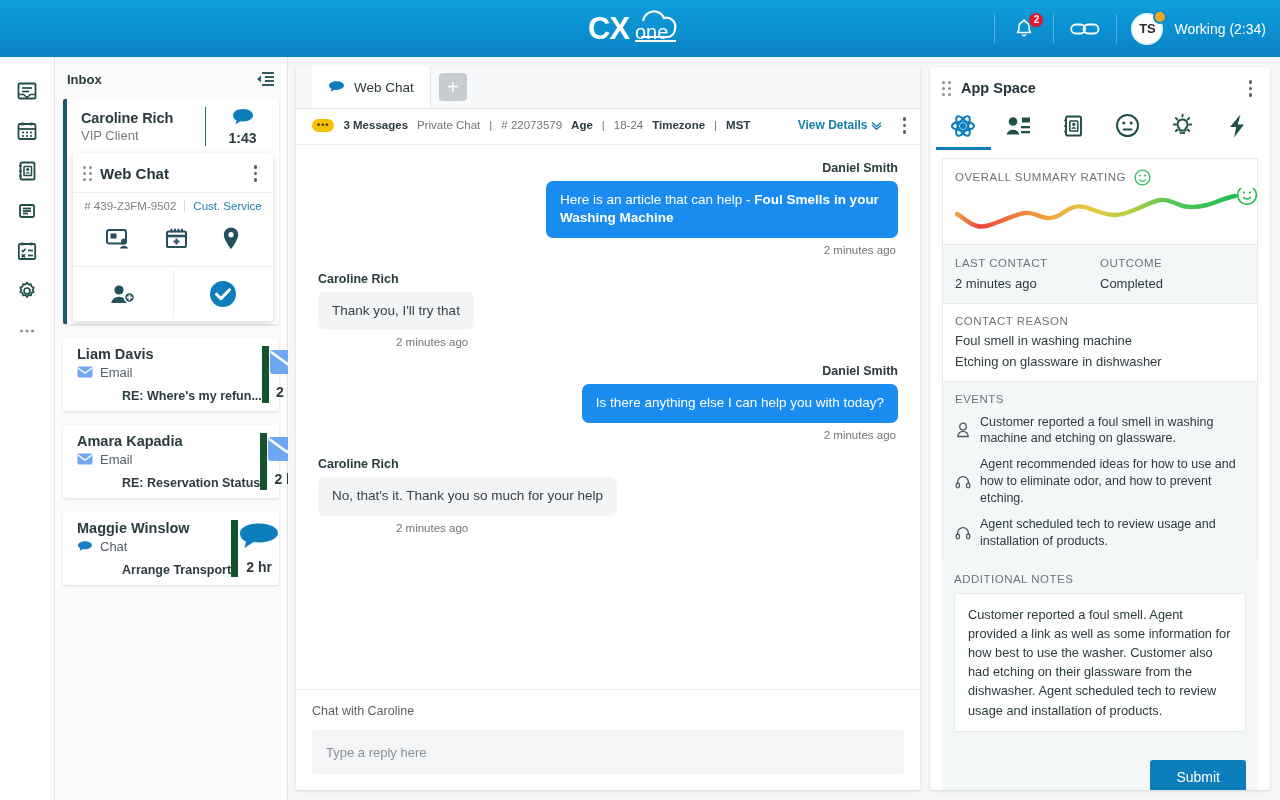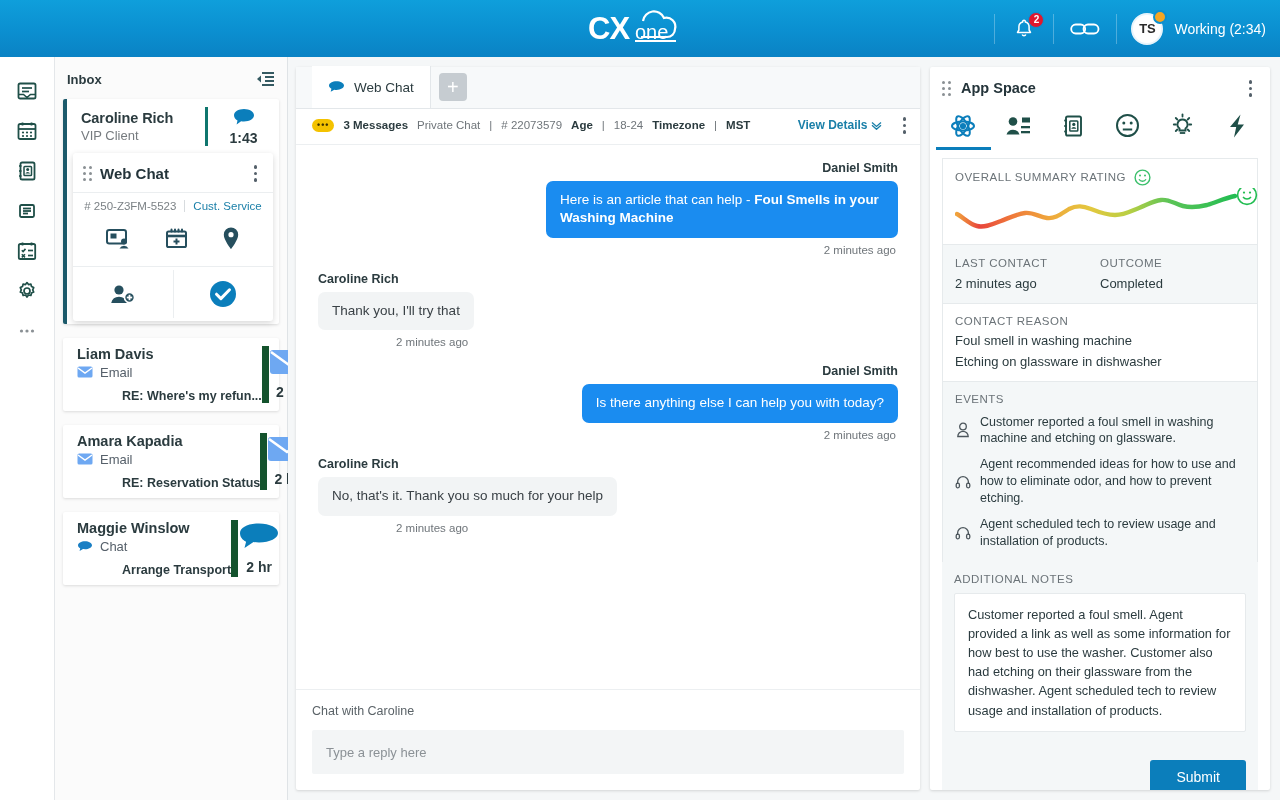--- a/index.html
+++ b/index.html
@@ -70,21 +70,21 @@
   .contact-card {
     margin: 4px 8px 0 8px; background: #ffffff;
     border-left: 4px solid #1c5a6b; border-radius: 2px;
     box-shadow: 0 1px 3px rgba(0,0,0,0.13);
   }
   .cc-top { display: flex; align-items: center; padding: 8px 0 10px 0; }
   .cc-name-block { flex: 1; padding-left: 14px; }
   .cc-name { font-size: 14.5px; font-weight: bold; color: #2b3b3f; letter-spacing: -0.1px;}
   .cc-sub { font-size: 13px; color: #767b7f; margin-top: 2px; }
   .cc-right {
-    width: 74px; border-left: 3px solid #0f766e; text-align: right;
+    width: 74px; border-left: 1px solid #0f766e; text-align: right;
     display:flex; flex-direction: column; align-items:center; gap:2px;
   }
   .cc-time { font-size: 14px; font-weight: bold; color: #2b3b3f; }
 
   .wc-card {
     margin: 0 6px; background: #ffffff; border-radius: 3px;
     box-shadow: 0 2px 6px rgba(0,0,0,0.16);
     position: relative; top: -3px;
   }
   .wc-head { display: flex; align-items: center; padding: 10px 10px 8px 8px; }
@@ -386,21 +386,21 @@
             <i></i>
           </span>
         <span class="wc-title">Web Chat</span>
         <span class="kebab">
             <i></i>
             <i></i>
             <i></i>
           </span>
       </div>
       <div class="wc-meta">
-        <span class="wc-id"># 250-Z3FM-5523</span>
+        <span class="wc-id"># 439-Z3FM-9502</span>
         <span class="wc-divider"></span>
         <span class="wc-queue">Cust. Service</span>
       </div>
       <div class="wc-actions">
         <span class="wc-act">
           <svg width="28" height="24" viewBox="0 0 28 24">
             <rect x="2" y="3" width="19" height="13.5" rx="2.2" fill="none" stroke="#264f5e" stroke-width="2"></rect>
             <rect x="5.5" y="6.5" width="6" height="5" fill="#264f5e"></rect>
             <circle cx="19" cy="14.5" r="3" fill="#264f5e"></circle>
             <path d="M14.5 21.5a5 5 0 0 1 9 0z" fill="#264f5e"></path>

